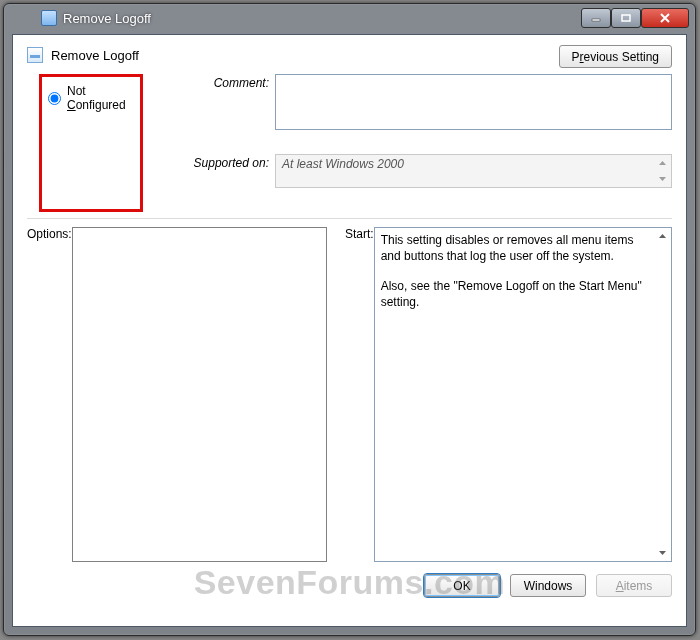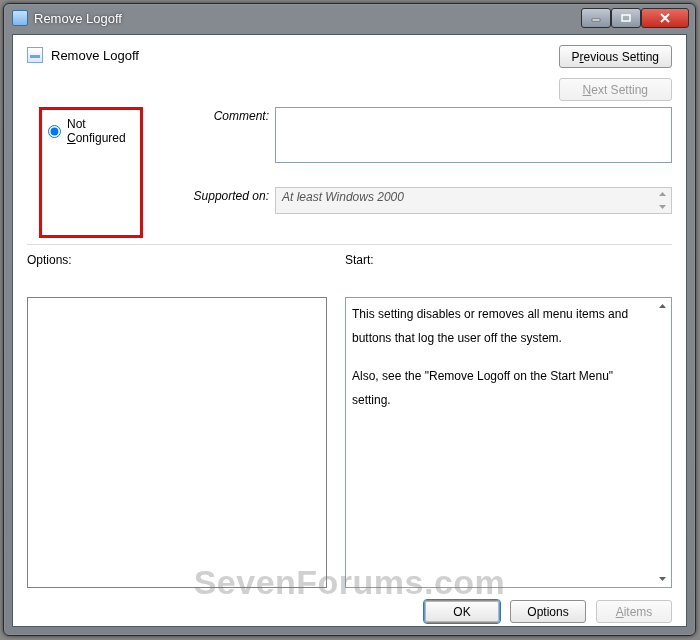--- a/index.html
+++ b/index.html
@@ -14,20 +14,21 @@
   }
   .outer-frame {
     position: absolute;
     left: 3px; top: 3px;
     width: 693px; height: 633px;
     background: linear-gradient(to bottom, #858A91 0%, #7E838A 100%);
     border: 1px solid #2b2b2b;
     border-radius: 6px;
     box-shadow: 0 0 4px rgba(0,0,0,0.6), inset 0 0 0 1px rgba(255,255,255,0.08);
     box-sizing: border-box;
+    padding-left: 29px;
   }
   .titlebar {
     height: 28px;
     display: flex;
     align-items: center;
     padding: 0 6px 0 8px;
     color: #fff;
     text-shadow: 0 0 3px rgba(0,0,0,0.7);
     font-size: 13px;
   }
@@ -134,21 +135,21 @@
     background: #fff;
     position: relative;
     box-sizing: border-box;
     font: inherit;
     resize: none;
     overflow-y: scroll;
     padding: 2px 2px;
   }
   .supported-box {
     flex:1;
-    height: 27px;
+    height: 34px;
     border: 1px solid #c9c9c9;
     background: #f4f4f4;
     color: #555;
     position: relative;
     box-sizing: border-box;
     padding: 2px 20px 2px 6px;
     line-height: 15px;
   }
   .vscroll-fake {
     position:absolute; right:0; top:0; bottom:0; width:17px;
@@ -162,37 +163,37 @@
   .vscroll-fake svg { display:block; }
   hr.divider {
     border:none; border-top:1px solid #dcdcdc;
     margin: 6px 0 8px 0;
   }
   .lower {
     display:flex;
     gap: 18px;
     height: 335px;
   }
-  .panel-col { display:flex; flex-direction:column; flex:1;gap:26px; }
+  .panel-col { display:flex; flex-direction:row; flex:1; }
   .panel-col.left { flex: 0 0 300px; }
   .panel-label { margin-bottom: 4px; }
   .panel-box {
     flex:1;
     border: 1px solid #808080;
     background:#fff;
     box-sizing:border-box;
   }
   .help-box {
     flex:1;
     border:1px solid #8a9fb8;
     background:#fff;
     box-sizing:border-box;
     position:relative;
     padding: 4px 20px 4px 6px;
-    line-height: 24px;
+    line-height: 16px;
     color:#000;
   }
   .help-box .para { margin-bottom: 14px; }
   .footer {
     display:flex;
     justify-content:flex-end;
     gap: 10px;
     margin-top: 12px;
   }
   .footer .std-btn { min-width: 76px; }
@@ -239,23 +240,20 @@
 
   <div class="client">
     <div class="header-row">
       <div class="header-left">
         <div class="doc-icon"></div>
         <div>Remove Logoff</div>
       </div>
       <div class="nav-buttons">
         <button class="std-btn">
           <span>P</span><span class="ul">r</span><span>evious Setting</span>
-        </button>
-        <button class="std-btn disabled" disabled="">
-          <span class="ul">N</span><span>ext Setting</span>
         </button>
       </div>
     </div>
 
     <div class="upper-grid">
       <div class="radio-col highlight">
         <div class="radio-row">
           <input type="radio" name="st" id="r1" checked="" style="">
           <label for="r1"><span>Not </span><span class="ul">C</span><span>onfigured</span></label>
         </div>
@@ -310,21 +308,21 @@
                   <path d="M1 1 L8 1 L4.5 5 Z" fill="#606060"></path>
                 </svg>
               </div>
           </div>
         </div>
       </div>
     </div>
 
     <div class="footer">
       <button class="std-btn ok-btn">OK</button>
-      <button class="std-btn">Options</button>
+      <button class="std-btn">Windows</button>
       <button class="std-btn disabled" disabled="">
         <span class="ul">A</span><span>items</span>
       </button>
     </div>
 
     <div class="watermark">SevenForums.com</div>
   </div>
 </div>
 
 </body></html>

